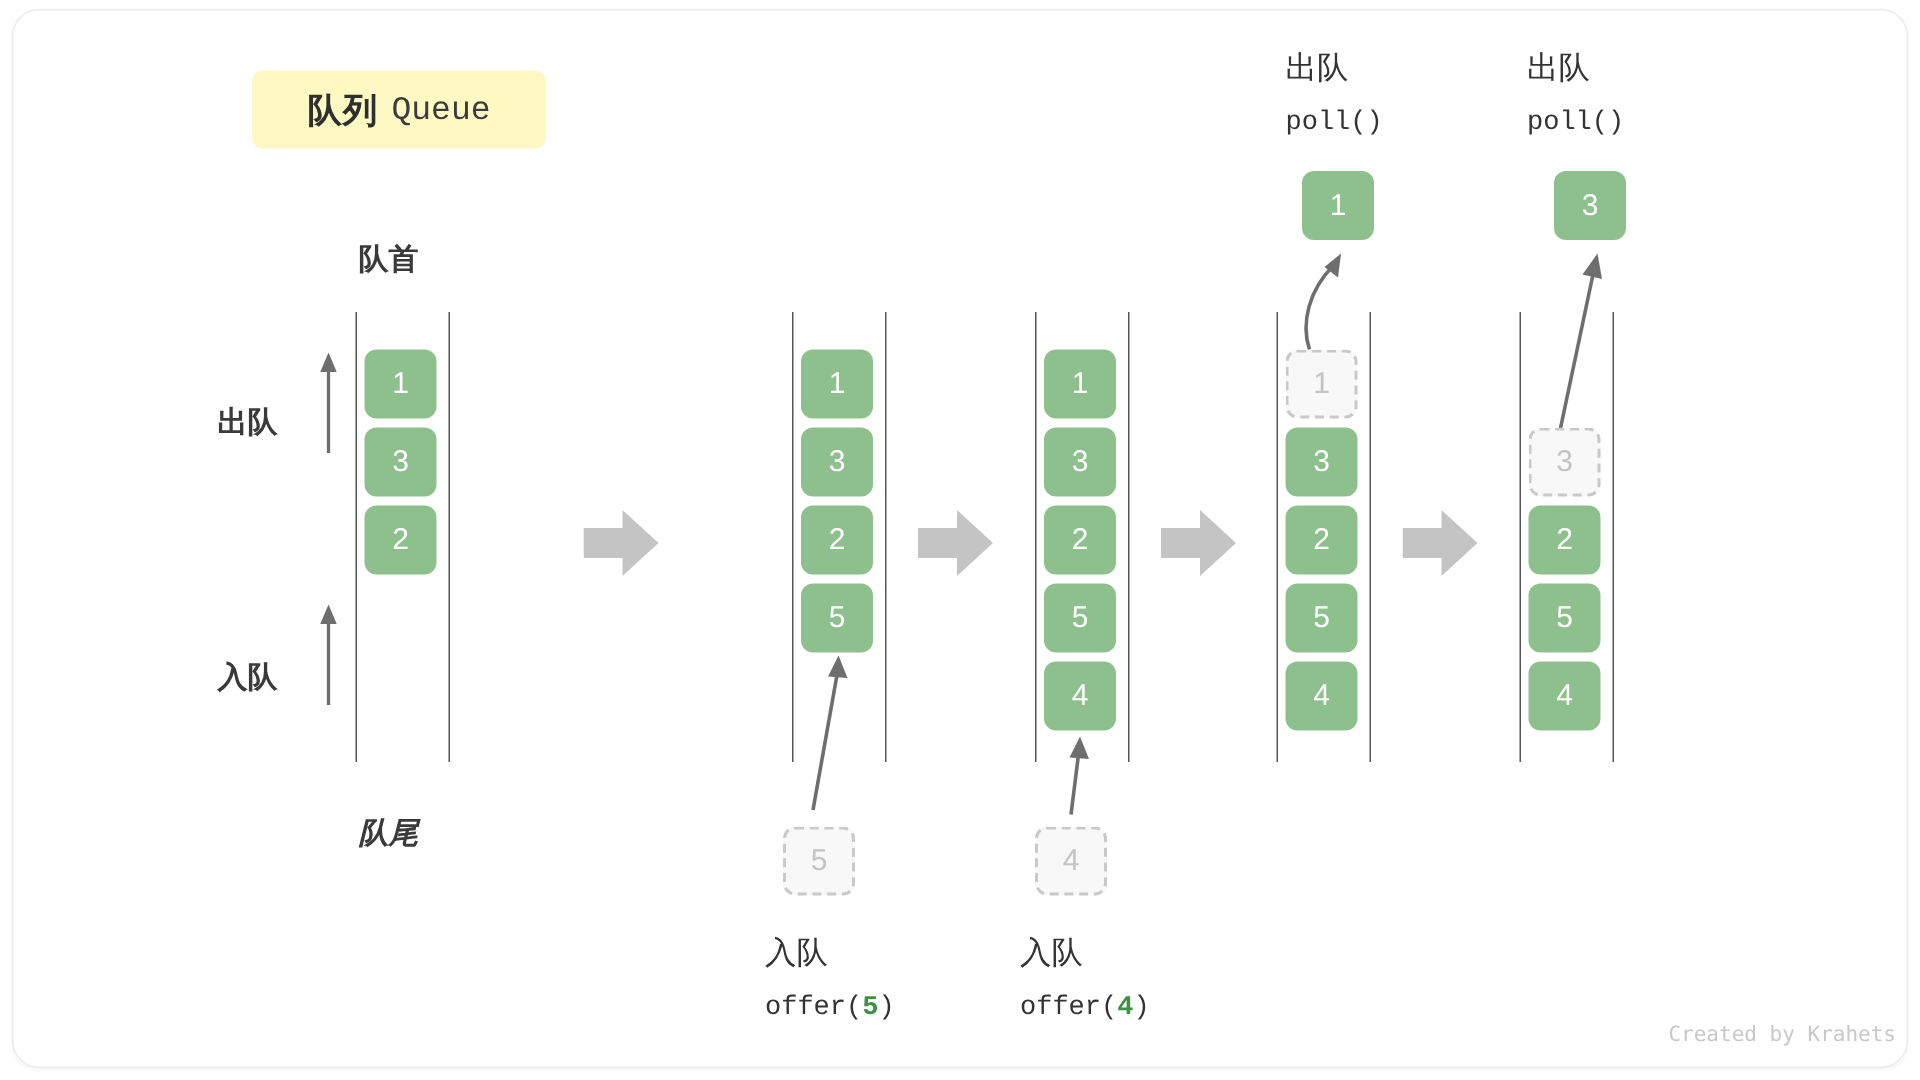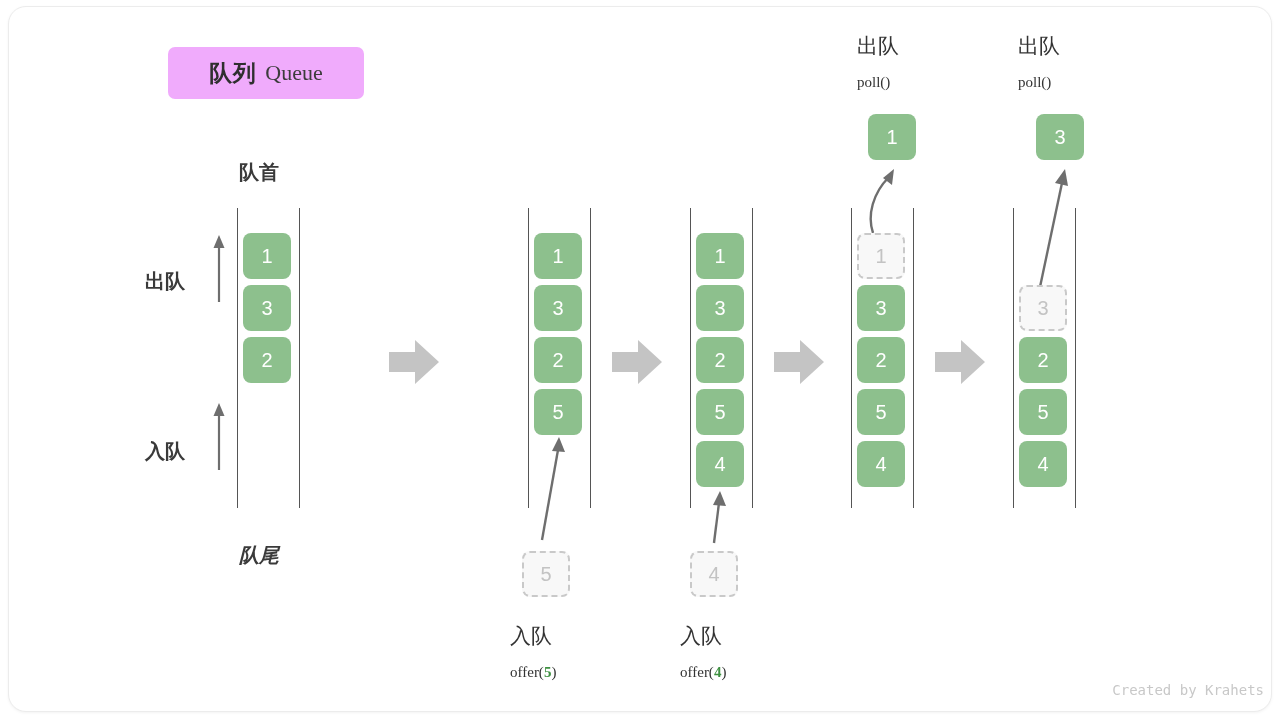--- a/index.html
+++ b/index.html
@@ -29,36 +29,36 @@
     box-sizing: border-box;
     box-shadow: 0 1px 3px rgba(0,0,0,0.05);
   }
   
   #title-badge {
     position: absolute;
     left: 168px;
     top: 47px;
     width: 196px;
     height: 52px;
-    background: #f0abfc;
+    background: #fef9c3;
     border-radius: 7px;
     display: flex;
     align-items: center;
     justify-content: center;
     gap: 9px;
     box-sizing: border-box;
   }
   #title-badge .cn {
     font-size: 23px;
     font-weight: bold;
     color: #2f2f2f;
     letter-spacing: 0.5px;
   }
   #title-badge .en {
-    font-family: Liberation Serif, serif;
+    font-family: Liberation Mono, monospace;
     font-size: 22px;
     color: #3c3c3c;
   }
   
   .cn-bold {
     position: absolute;
     font-size: 20px;
     font-weight: bold;
     color: #3a3a3a;
     white-space: nowrap;
@@ -68,22 +68,22 @@
     white-space: nowrap;
     line-height: 36px;
   }
   .op-label .cn {
     display: block;
     font-size: 21px;
     color: #333333;
   }
   .op-label .mono {
     display: block;
-    font-family: Liberation Serif, serif;
-    font-size: 15px;
+    font-family: Liberation Mono, monospace;
+    font-size: 18px;
     color: #333333;
   }
   .op-label .arg {
     color: #3f9142;
     font-weight: bold;
   }
   
   .rail {
     position: absolute;
     width: 1px;

